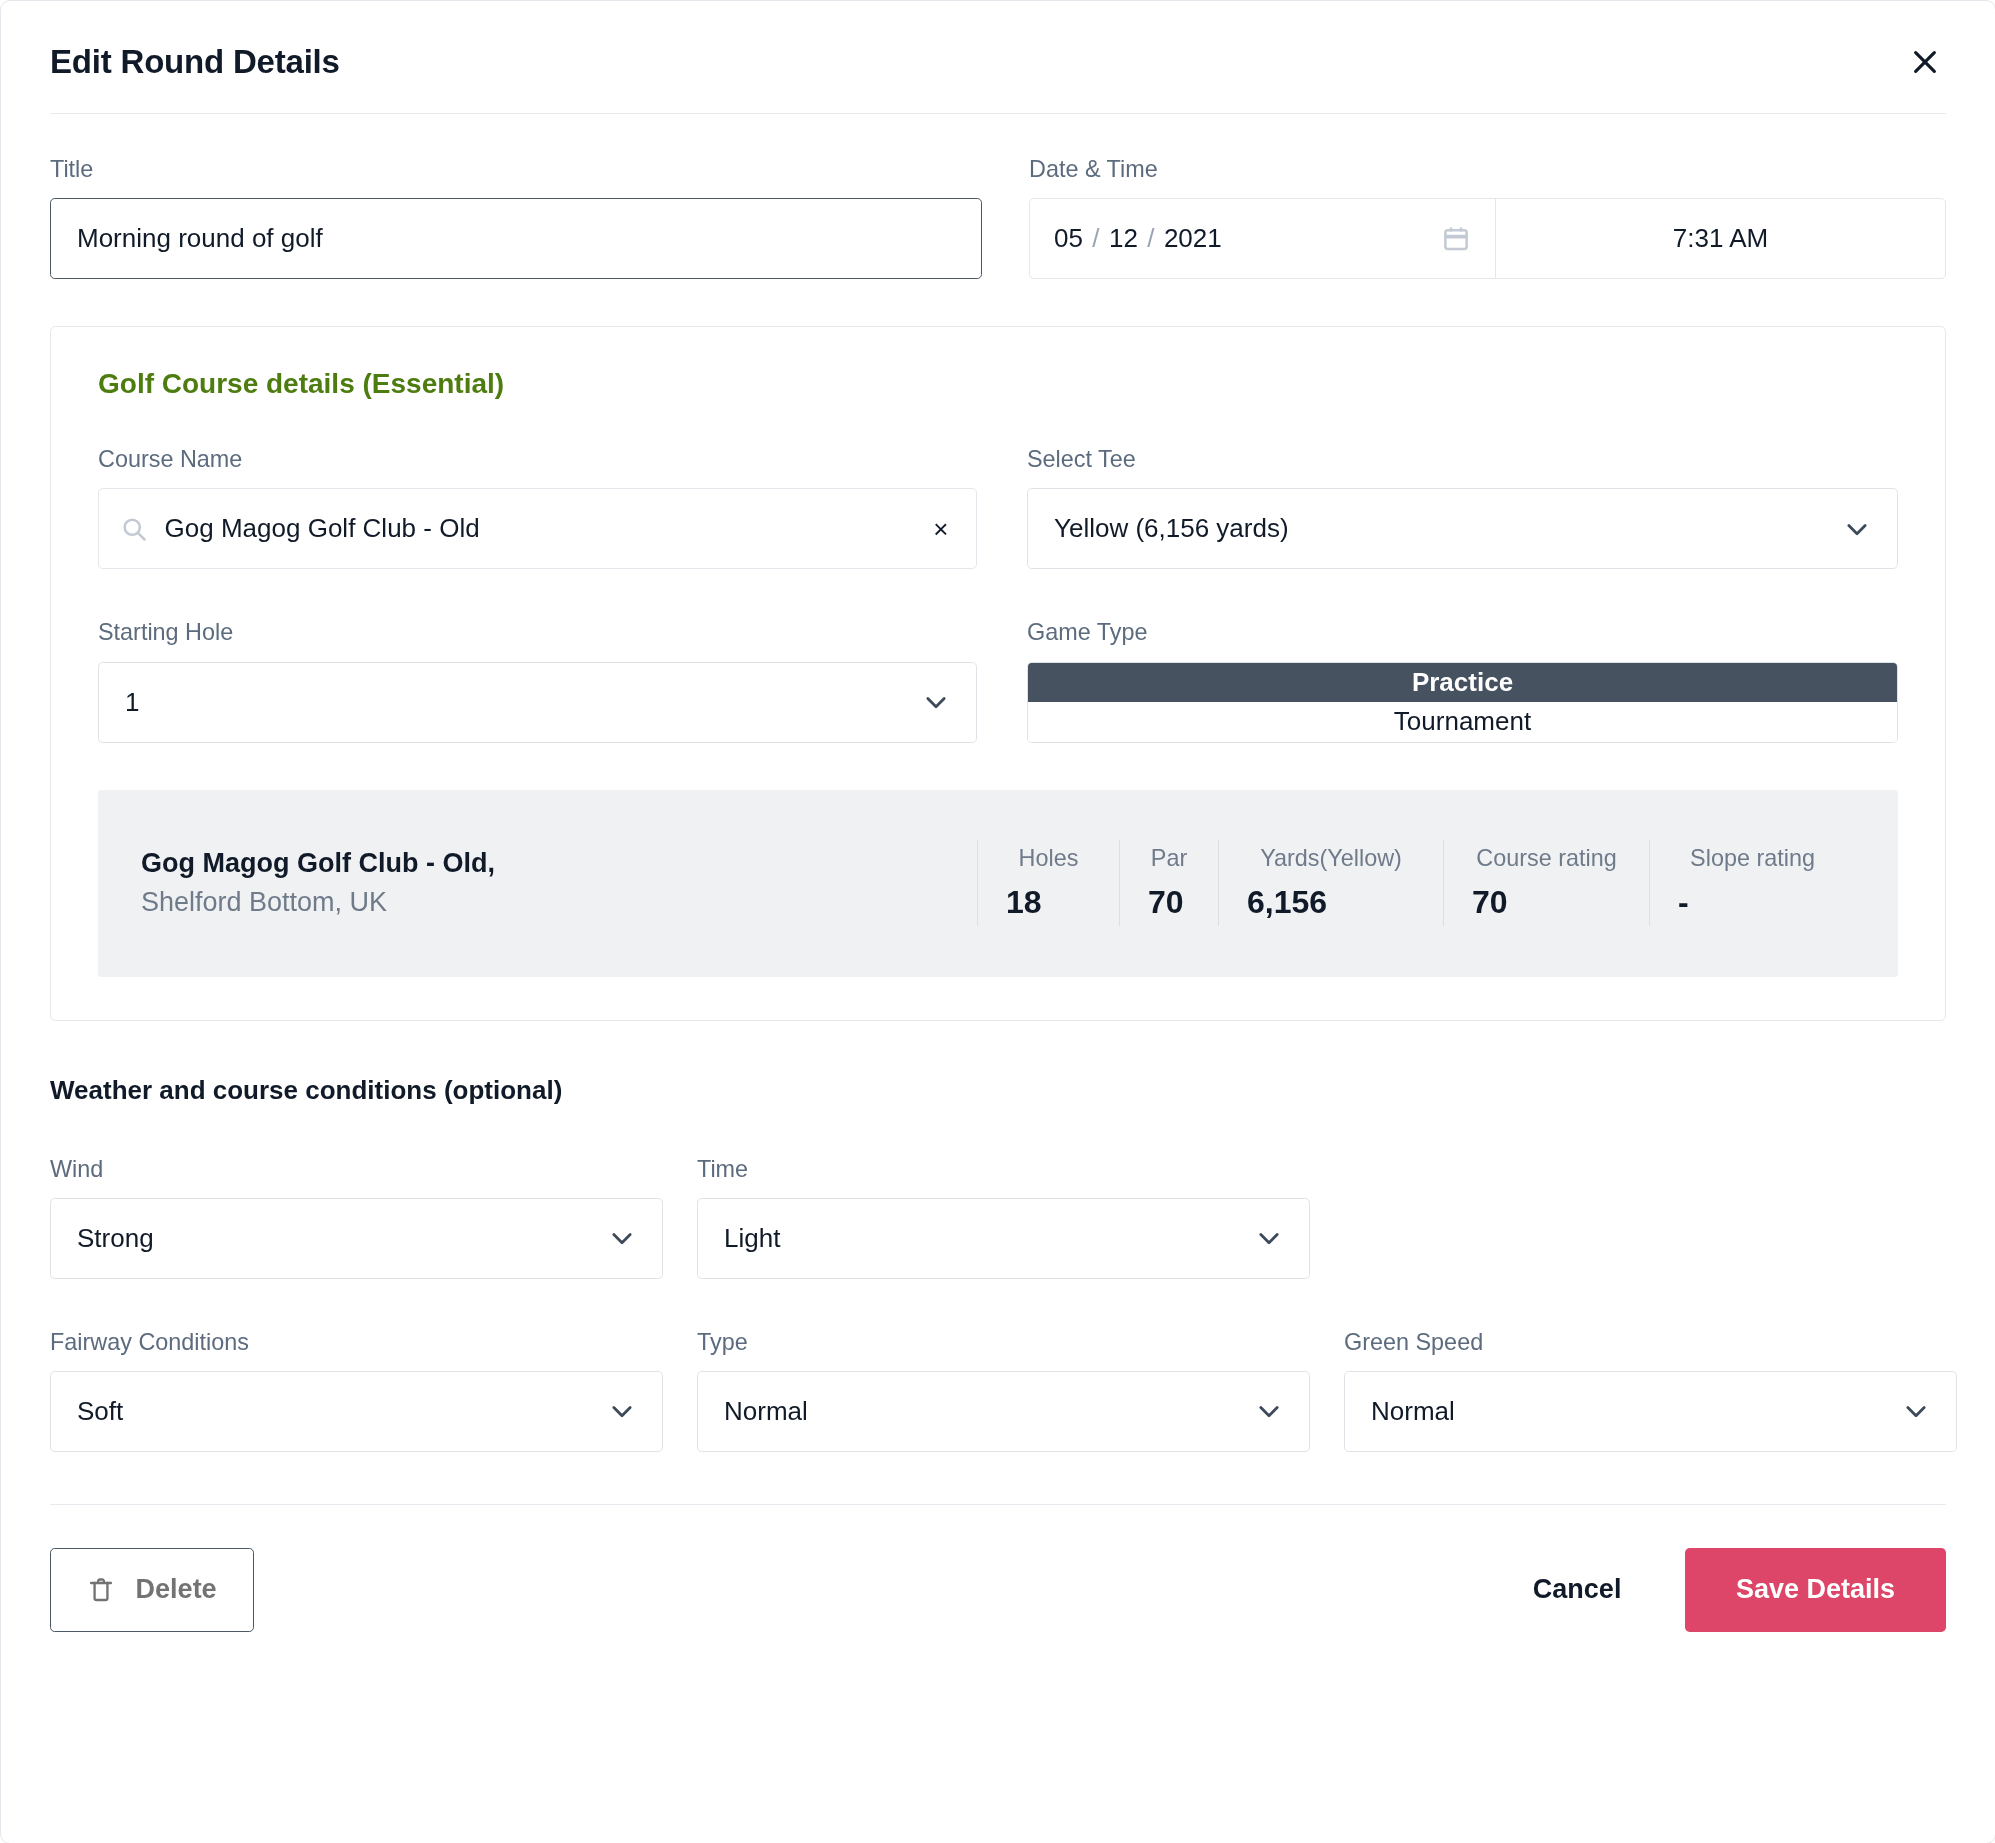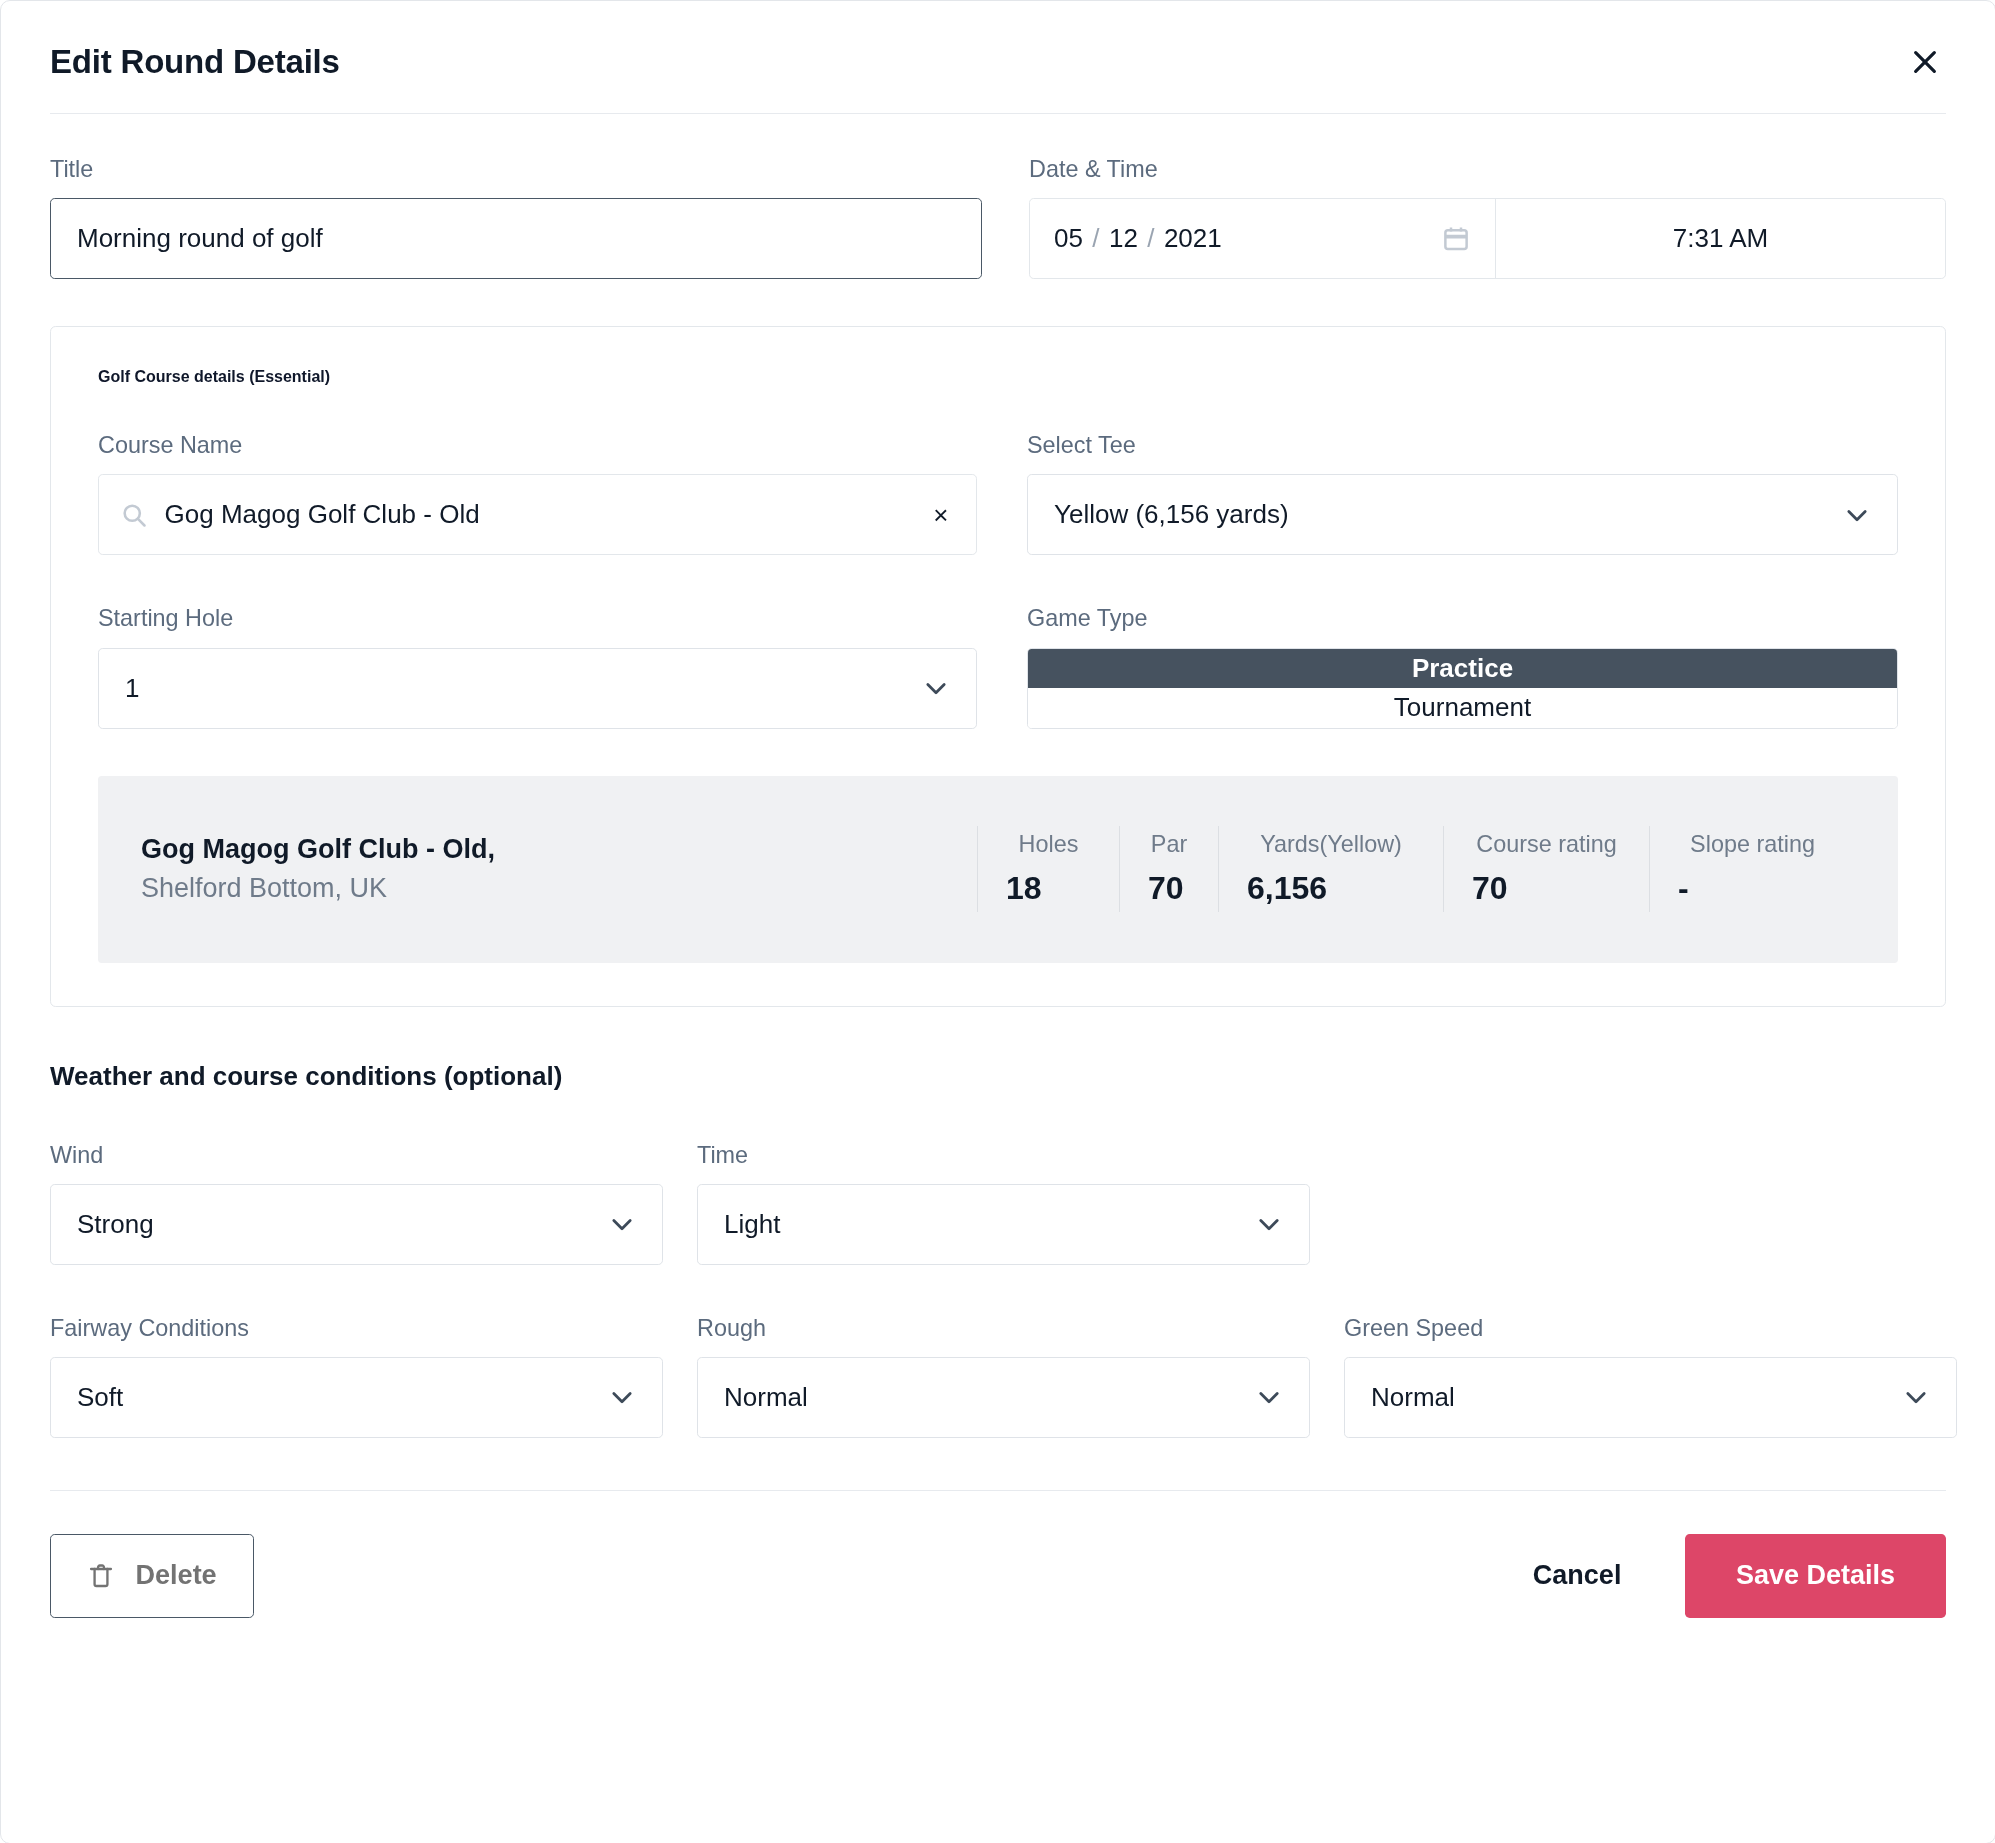--- a/index.html
+++ b/index.html
@@ -129,23 +129,23 @@
   .cal-icon { color: #c3cad3; display: flex; align-items: center; }
 
   
   .course-card {
     margin-top: 47px;
     border: 1.9px solid #e3e7eb;
     border-radius: 5.6px;
     padding: 41px 47px 43px 47px;
   }
   .card-heading {
-    font-size: 16px;
+    font-size: 28px;
     font-weight: 700;
-    color: #0f172a;
+    color: #4d7c0f;
     margin-bottom: 45px;
   }
   .card-row {
     display: flex;
     gap: 50px;
   }
   .card-row + .card-row { margin-top: 49px; }
   .card-col-left { flex: 0 0 879px; }
   .card-col-right { flex: 1; }
 
@@ -464,21 +464,21 @@
       <div class="select-box">
         <span>Soft</span>
         <span class="chevron">
           <svg width="28" height="28" viewBox="0 0 24 24" fill="none" stroke="currentColor" stroke-width="2.4" stroke-linecap="round" stroke-linejoin="round">
             <polyline points="5 9 12 16 19 9"></polyline>
           </svg>
         </span>
       </div>
     </div>
     <div class="w-col">
-      <label class="field-label">Rough</label>
+      <label class="field-label">Type</label>
       <div class="select-box">
         <span>Normal</span>
         <span class="chevron">
           <svg width="28" height="28" viewBox="0 0 24 24" fill="none" stroke="currentColor" stroke-width="2.4" stroke-linecap="round" stroke-linejoin="round">
             <polyline points="5 9 12 16 19 9"></polyline>
           </svg>
         </span>
       </div>
     </div>
     <div class="w-col">

